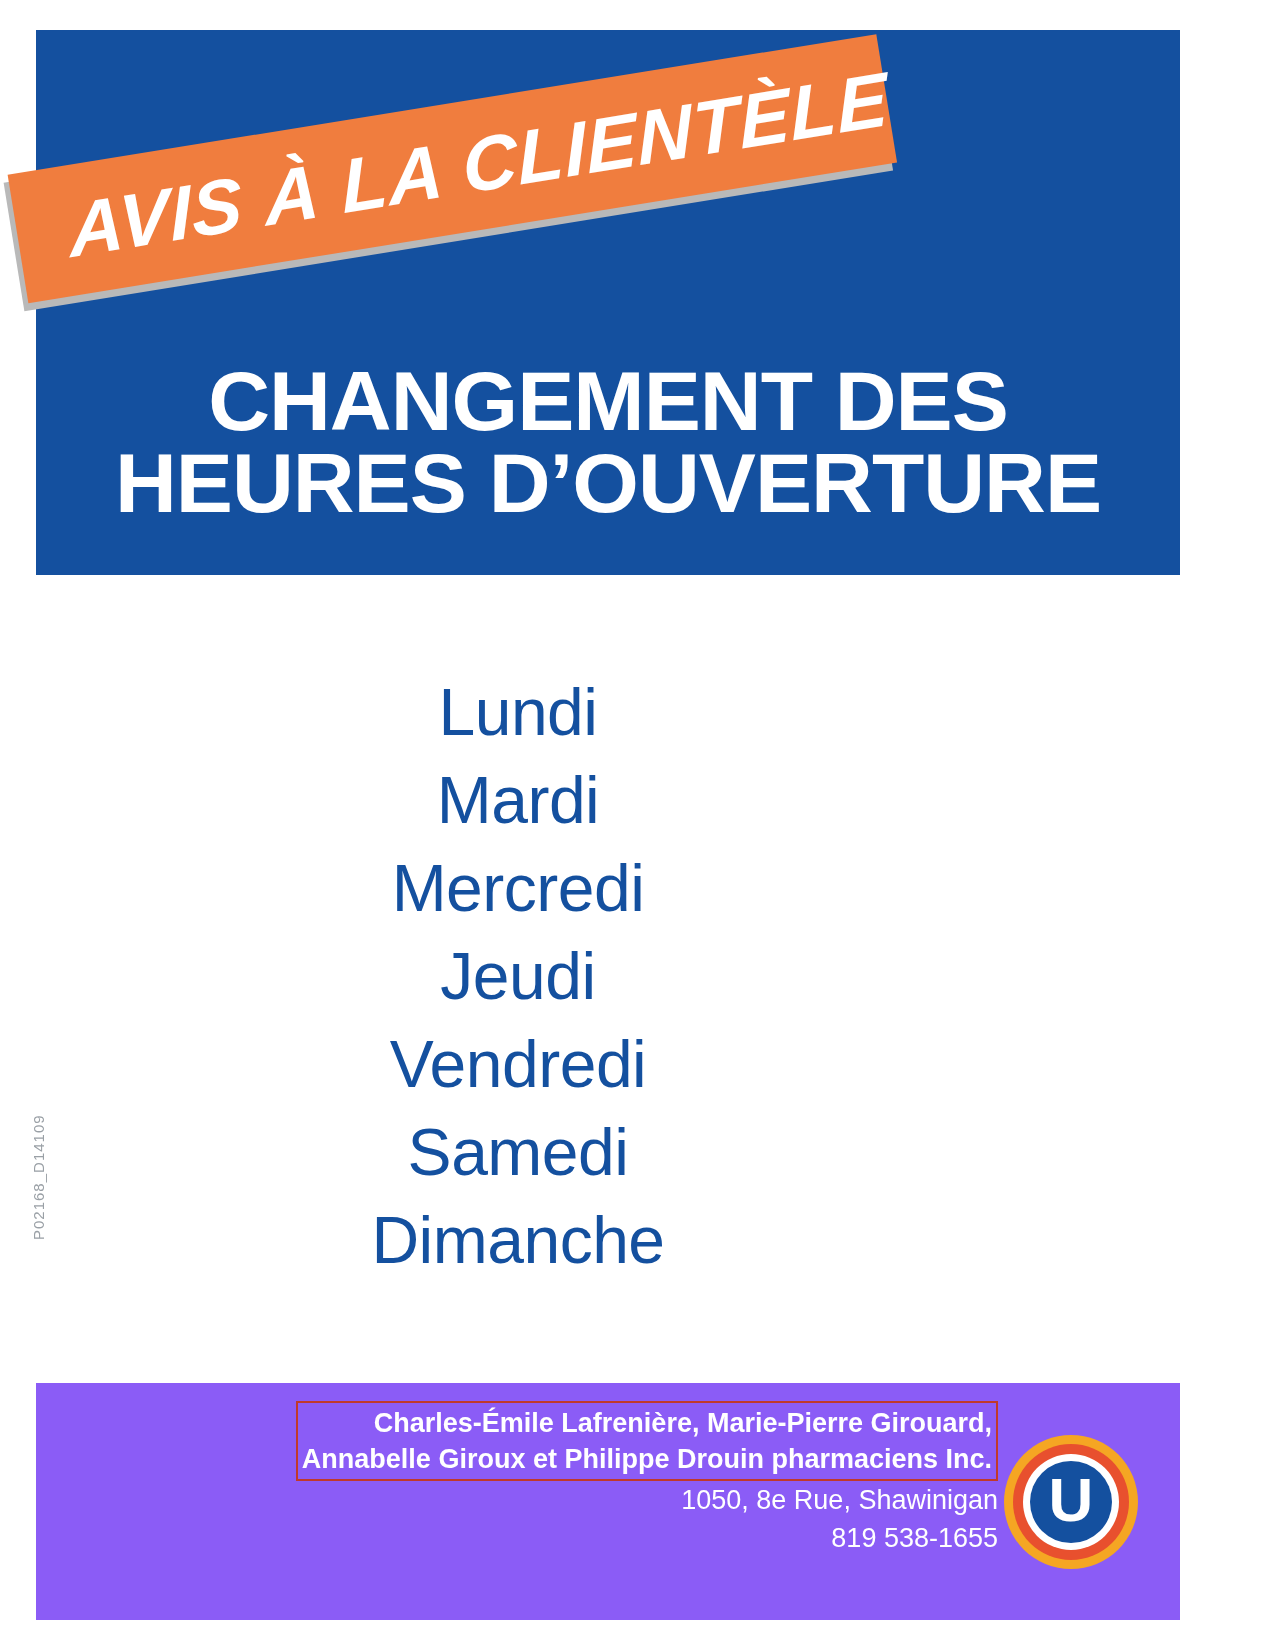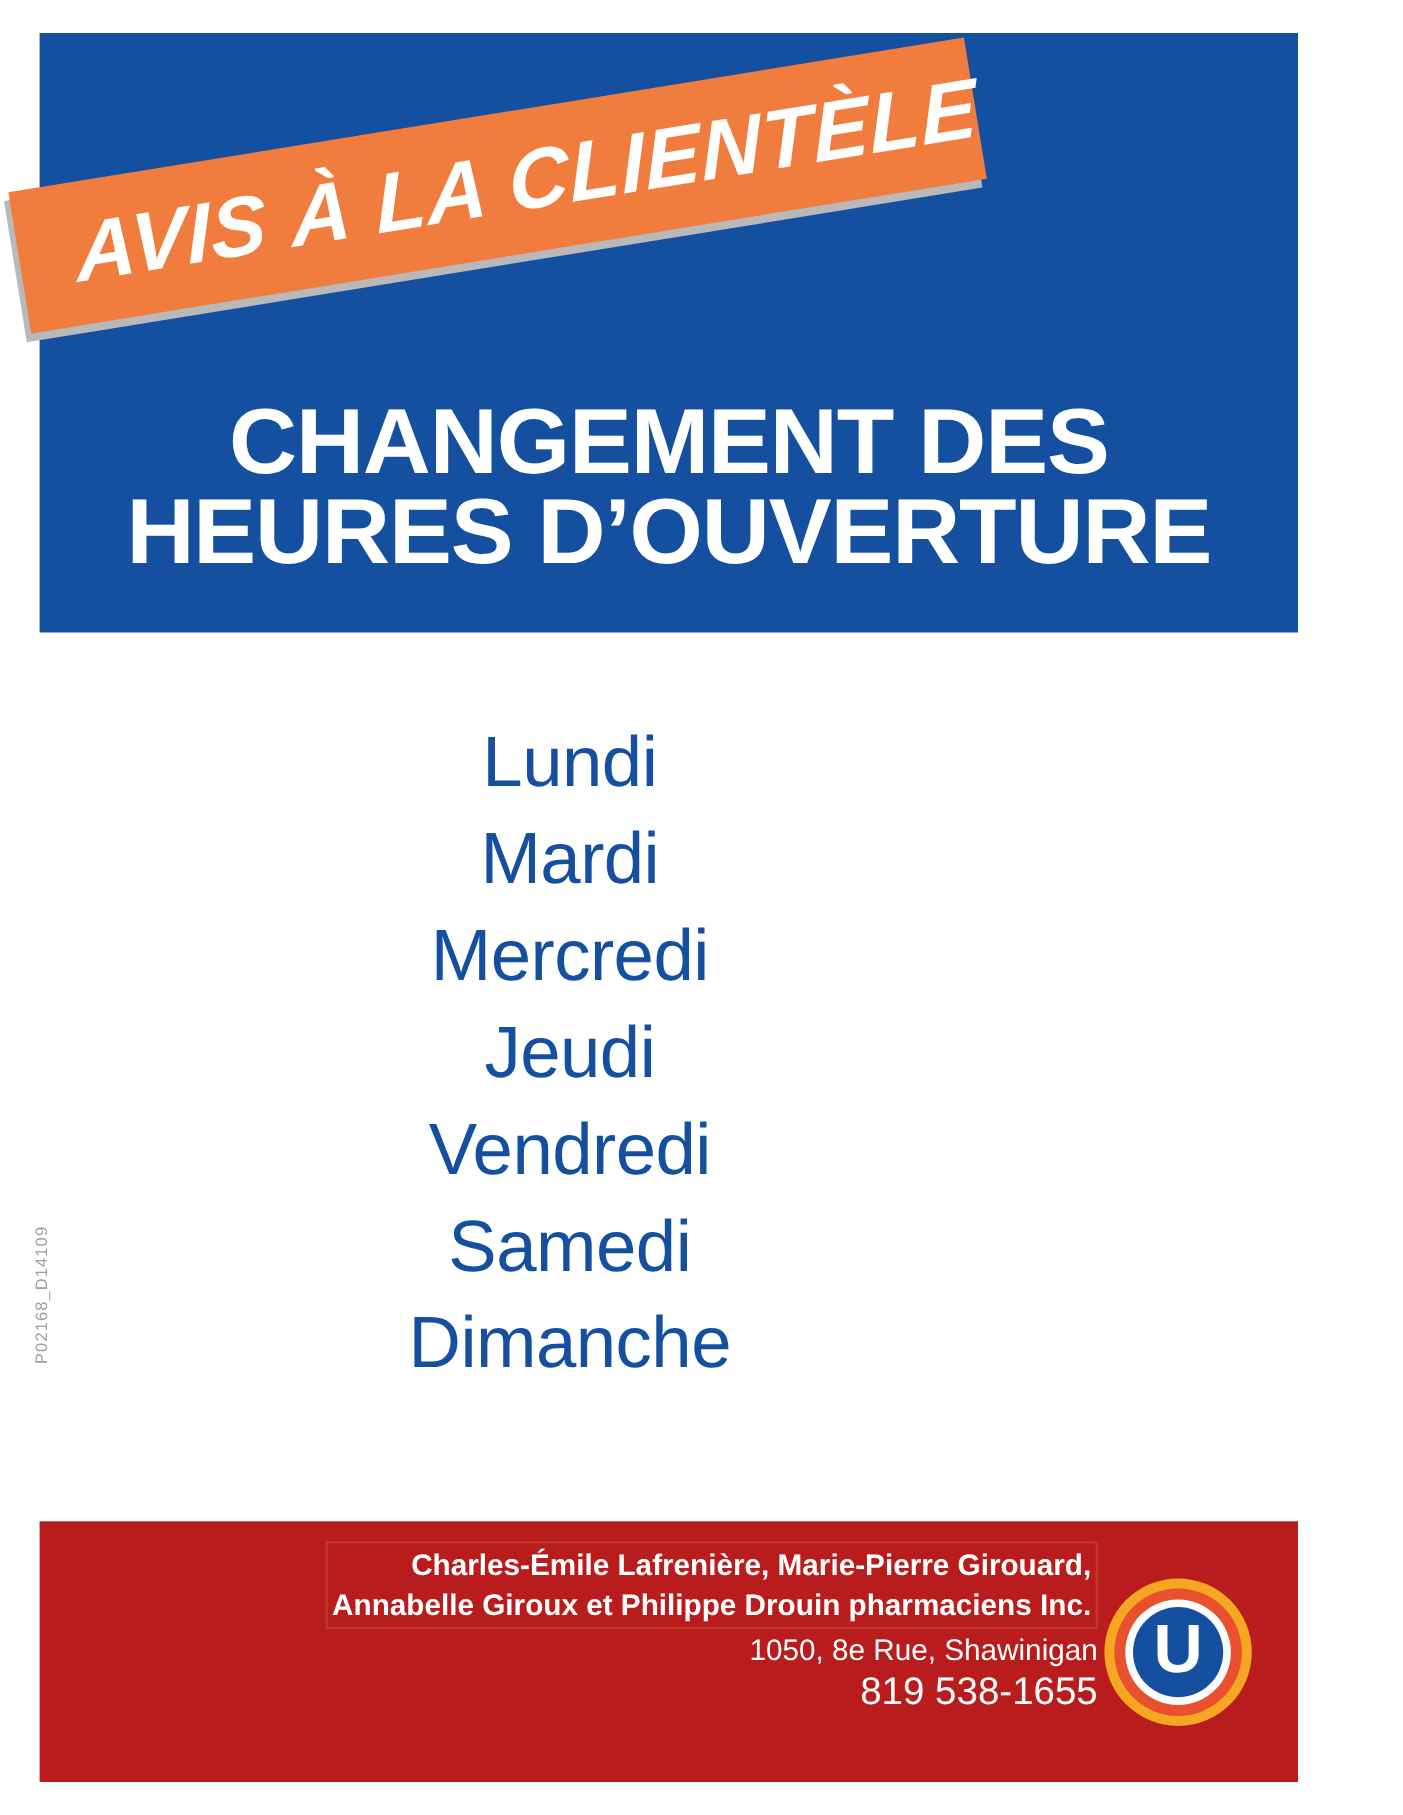--- a/index.html
+++ b/index.html
@@ -87,21 +87,21 @@
   }
   .main-title .line {
     display: block;
     white-space: nowrap;
   }
 
   
   .days {
     position: absolute;
     left: 36px;
-    top: 648px;
+    top: 668px;
     width: 1144px;
     text-align: center;
   }
   .day {
     color: #14509F;
     font-family: "Liberation Sans", sans-serif;
     font-size: 66px;
     line-height: 88px;
     font-weight: normal;
     letter-spacing: -0.5px;
@@ -123,21 +123,21 @@
     white-space: nowrap;
   }
 
   
   .footer {
     position: absolute;
     left: 36px;
     top: 1383px;
     width: 1144px;
     height: 237px;
-    background: #b91c1c;
+    background: #8b5cf6;
   }
   .footer-text {
     position: absolute;
     right: 182px;
     top: 18px;
     width: 860px;
     text-align: right;
     color: #ffffff;
   }
   .footer-names {
@@ -151,21 +151,21 @@
     text-align: right;
   }
   .footer-address {
     font-family: "Liberation Sans", sans-serif;
     font-size: 27px;
     line-height: 38px;
     margin-top: 0;
   }
   .footer-phone {
     font-family: "Liberation Sans", sans-serif;
-    font-size: 35px;
+    font-size: 27px;
     line-height: 38px;
   }
 
   
   .logo {
     position: absolute;
     right: 42px;
     top: 52px;
     width: 134px;
     height: 134px;

